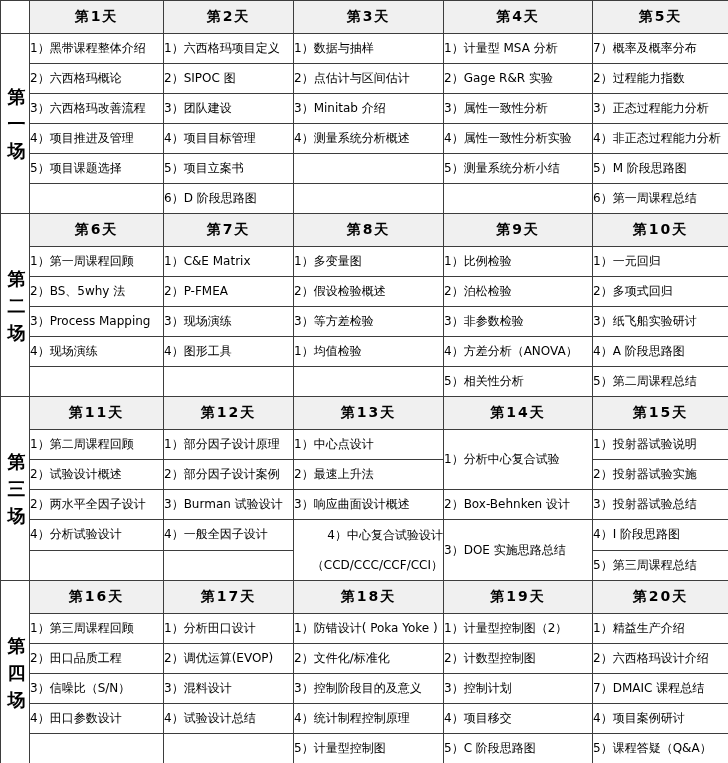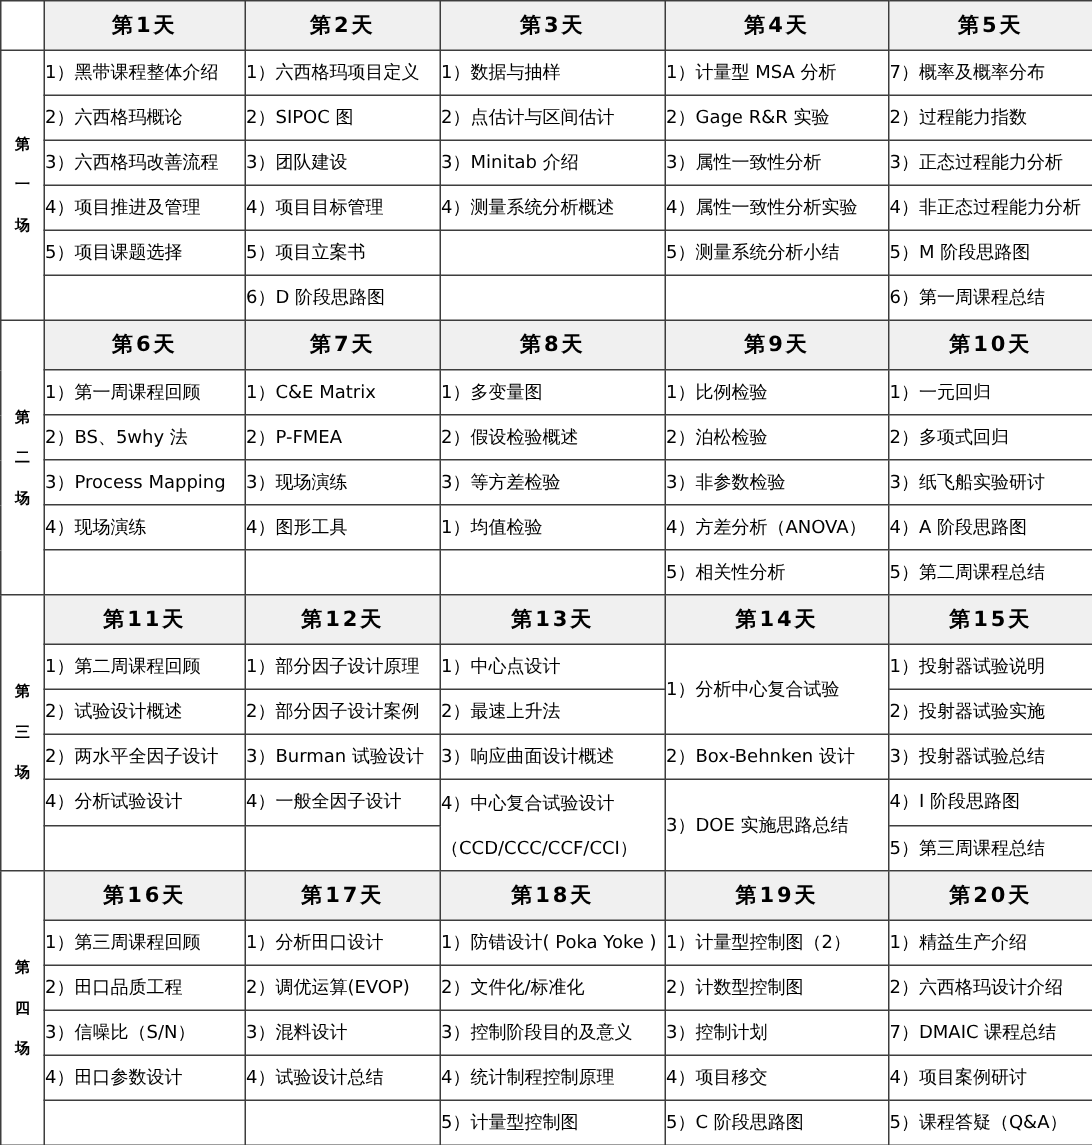--- a/index.html
+++ b/index.html
@@ -27,38 +27,39 @@
     background: #f0f0f0;
     text-align: center;
     font-weight: bold;
     font-size: 14px;
     letter-spacing: 2px;
   }
   td.corner { background: #ffffff; }
   td.session-label {
     text-align: center;
     font-weight: bold;
-    font-size: 10px;
+    font-size: 18px;
     background: #ffffff;
   }
   td.session-label .vtext {
     width: 15px;
     margin: 0 auto;
     line-height: 27px;
     word-break: break-all;
     white-space: normal;
     text-align: center;
   }
   td.item {
     font-size: 12px;
     padding-left: 3px;
   }
   td.item .line2a, td.item .line2b {
     height: 30px;
     line-height: 30px;
+    text-align: right;
   }
 </style>
 </head>
 <body>
 
 <table class="schedule">
   <colgroup>
     <col style="width:29px">
       <col style="width:134px">
       <col style="width:130px">

